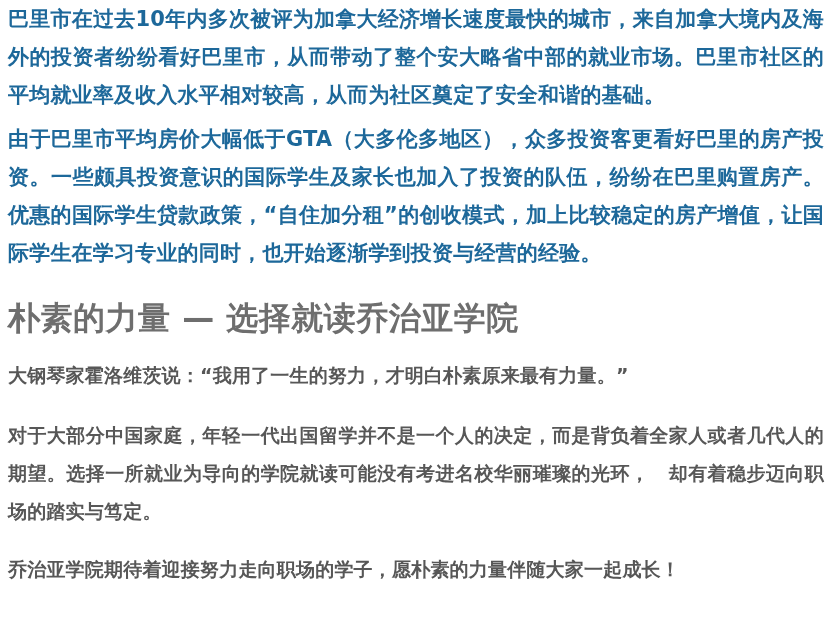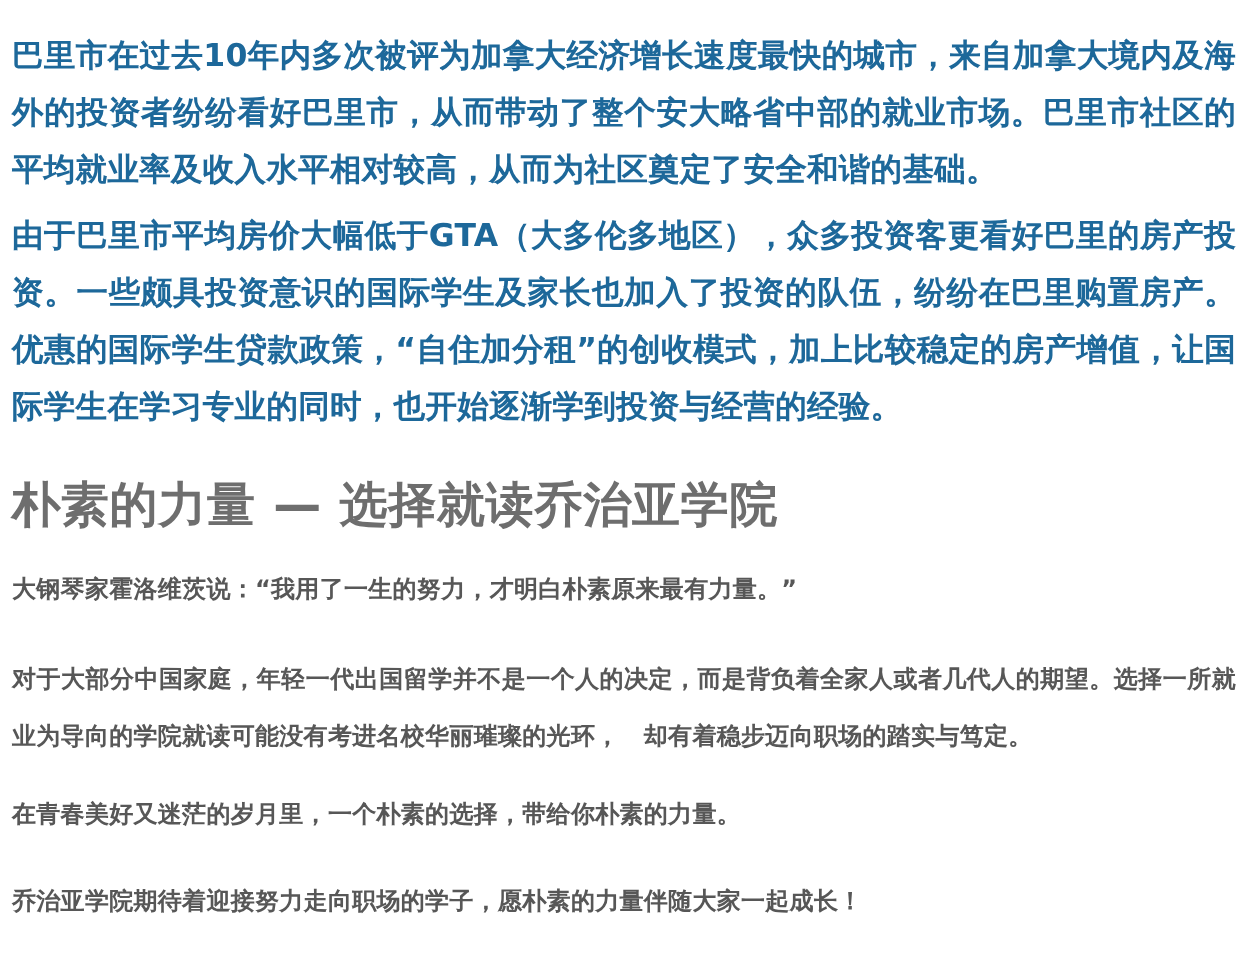--- a/index.html
+++ b/index.html
@@ -11,21 +11,21 @@
     width: 832px;
     height: 643px;
     overflow: hidden;
     font-family: "DejaVu Sans", "Liberation Sans", sans-serif;
     -webkit-font-smoothing: antialiased;
   }
   .page {
     box-sizing: border-box;
     width: 832px;
     height: 608px;
-    padding: 18px 8px 0 8px;
+    padding: 0 8px 0 8px;
     background: var(--page-bg, #ffffff);
   }
   p, h2 {
     margin: 0;
     padding: 0;
   }
   .intro-para {
     color: var(--intro-color, #1d689a);
     font-size: 21px;
     line-height: 38px;
@@ -40,21 +40,21 @@
   .section-heading {
     color: var(--heading-color, #6e6e6e);
     font-size: 32px;
     line-height: 36px;
     font-weight: 700;
     margin-top: 28px;
     letter-spacing: 0.5px;
   }
   .body-para {
     color: var(--body-color, #575757);
-    font-size: 16px;
+    font-size: 19px;
     line-height: 38px;
     font-weight: 700;
     text-align: justify;
     text-align-last: left;
     letter-spacing: 0.2px;
   }
   .body-para.quote   { margin-top: 20px; }
   .body-para.family  { margin-top: 22px; }
   .body-para.youth   { margin-top: 14px; }
   .body-para.closing { margin-top: 20px; }
@@ -67,17 +67,16 @@
   <p class="intro-para first">巴里市在过去10年内多次被评为加拿大经济增长速度最快的城市，来自加拿大境内及海外的投资者纷纷看好巴里市，从而带动了整个安大略省中部的就业市场。巴里市社区的平均就业率及收入水平相对较高，从而为社区奠定了安全和谐的基础。</p>
 
   <p class="intro-para second">由于巴里市平均房价大幅低于GTA（大多伦多地区），众多投资客更看好巴里的房产投资。一些颇具投资意识的国际学生及家长也加入了投资的队伍，纷纷在巴里购置房产。优惠的国际学生贷款政策，“自住加分租”的创收模式，加上比较稳定的房产增值，让国际学生在学习专业的同时，也开始逐渐学到投资与经营的经验。</p>
 
   <h2 class="section-heading">朴素的力量 — 选择就读乔治亚学院</h2>
 
   <p class="body-para quote">大钢琴家霍洛维茨说：“我用了一生的努力，才明白朴素原来最有力量。”</p>
 
   <p class="body-para family">对于大部分中国家庭，年轻一代出国留学并不是一个人的决定，而是背负着全家人或者几代人的期望。选择一所就业为导向的学院就读可能没有考进名校华丽璀璨的光环，　却有着稳步迈向职场的踏实与笃定。</p>
 
-  <p class="body-para youth">在青春美好又迷茫的岁月里，一个朴素的选择，带给你朴素的力量。</p>
 
   <p class="body-para closing">乔治亚学院期待着迎接努力走向职场的学子，愿朴素的力量伴随大家一起成长！</p>
 
 </main>
 
 </body></html>

